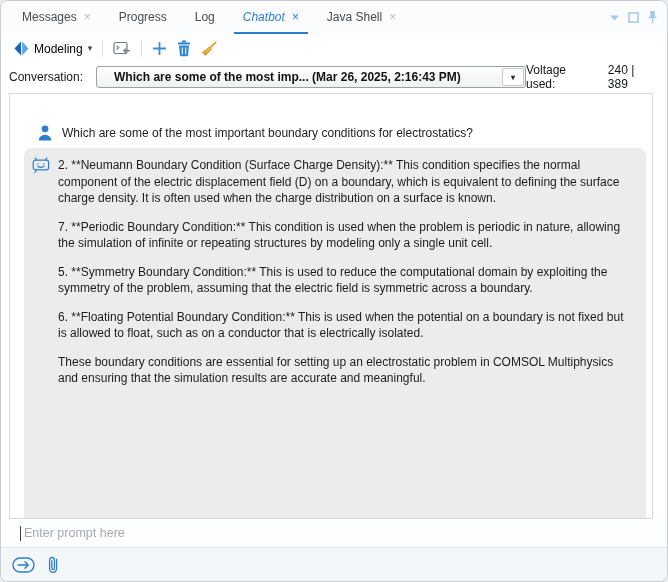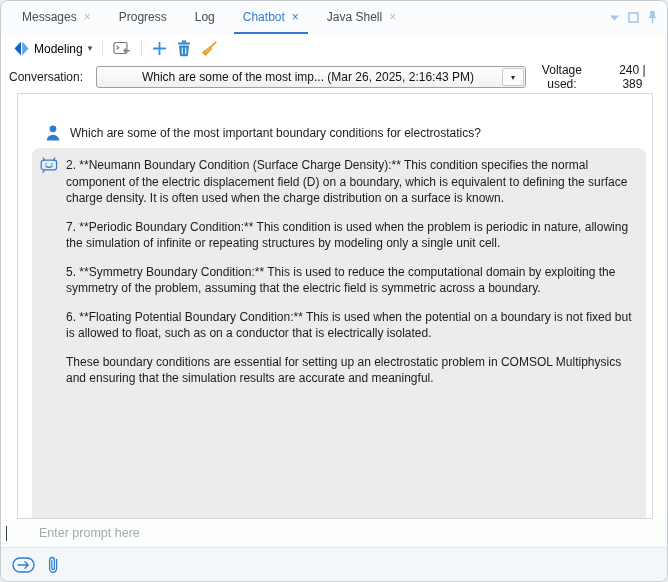--- a/index.html
+++ b/index.html
@@ -5,57 +5,57 @@
   * { box-sizing: border-box; }
   body { margin:0; background:#e9edf0; font-family:"Liberation Sans", sans-serif; }
   .window{ width:668px; height:582px; border:1px solid #c6ccd1; border-radius:8px;
            background:#fff; display:flex; flex-direction:column; overflow:hidden; }
 
   
   .tabbar{ flex:0 0 33px; display:flex; align-items:stretch; background:#fbfcfd; padding-left:12px; }
   .tab{ display:flex; align-items:center; gap:7px; padding:0 9px; margin-right:10px;
         font-size:12px; color:#454b50; border-bottom:2.5px solid transparent; cursor:default; }
   .tab .close{ font-size:12px; color:#b9c0c6; line-height:1; }
-  .tab.active{ color:#2e7dd1; border-bottom-color:#2e7dd1; }
+  .tab.active{ color:#2e7dd1; border-bottom-color:#2e7dd1;font-style:italic; }
   .tab.active .close{ color:#2e7dd1; }
   .winctl{ margin-left:auto; display:flex; align-items:center; gap:9px; padding-right:10px; }
   .wicon{ display:flex; align-items:center; }
 
   
   .toolbar{ flex:0 0 29px; display:flex; align-items:center; padding:0 8px; }
   .tbtn{ display:flex; align-items:center; gap:5px; padding:3px 5px; border-radius:3px; }
   .tbtn-label{ font-size:12px; color:#000000; }
   .caret{ font-size:9px; color:#43484c; line-height:1; }
   .sep{ width:1px; height:17px; background:#dde2e5; margin:0 5px; }
 
   
-  .convrow{ flex:0 0 27px; display:flex; align-items:center; padding:0 8px; font-size:12px; color:#17191b;text-align:center; }
+  .convrow{ flex:0 0 27px; display:flex; align-items:center; padding:0 8px; font-size:12px; color:#17191b; }
   .combo{ margin-left:13px; width:435px; height:22px; border:1px solid #9aa0a5; border-radius:3px;
-          background:linear-gradient(#fefefe,#f0f1f2); display:flex; align-items:center; overflow:hidden; }
+          background:linear-gradient(#fefefe,#f0f1f2); display:flex; align-items:center; overflow:hidden;font-weight:bold; }
   .combo-text{ flex:1; padding-left:17px; font-size:12px; color:#101214; white-space:nowrap; overflow:hidden; }
   .combo-btn{ flex:0 0 22px; height:18px; margin-right:1px; border:1px solid #c3c8cc; border-radius:2px;
               background:#fdfdfe; display:flex; align-items:center; justify-content:center;
               font-size:8px; color:#26292c; }
   .tokens{ margin-left:auto; display:flex; gap:10px; padding-right:2px; color:#131517; }
 
   
-  .chatpanel{ flex:1; margin:2px 14px 0 16px; border:1px solid #d6dadd; background:#fff;
+  .chatpanel{ flex:1; margin:2px 14px 0 8px; border:1px solid #d6dadd; background:#fff;
               overflow:hidden; display:flex; flex-direction:column; }
   .userrow{ display:flex; align-items:flex-start; gap:10px; margin:32px 14px 7px 28px;
             font-size:12px; color:#1c1c1c; }
   .userrow svg{ flex:0 0 auto; margin-top:-1px; }
   .botblock{ flex:1; position:relative; margin:0 6px 0 14px; background:#ececec;
              border-radius:8px 8px 0 0; padding:9px 14px 8px 34px; font-size:12px;
              line-height:16.5px; color:#1c1c1c; overflow:hidden; }
   .botblock p{ margin:0 0 12px 0; }
   .boticon{ position:absolute; left:7px; top:8px; }
 
   
-  .promptrow{ flex:0 0 29px; display:flex; align-items:center; padding-left:5px;
-              background:#fdfefe; border-bottom:1px solid #e4e8eb;gap:29px; }
+  .promptrow{ flex:0 0 29px; display:flex; align-items:center; padding-left:19px;
+              background:#fdfefe; border-bottom:1px solid #e4e8eb; }
   .textcaret{ width:1px; height:15px; background:#3a3f44; margin-right:1px; }
   .prompt-input{ flex:1; border:none; outline:none; background:transparent;
                  font-family:inherit; font-size:12.5px; color:#222; }
   .prompt-input::placeholder{ color:#a3a9af; }
   .actionsrow{ flex:0 0 33px; display:flex; align-items:center; gap:12px;
                padding-left:11px; background:#f3f7fa; }
   .abtn{ display:flex; align-items:center; }
 </style>
 </head>
 <body>

